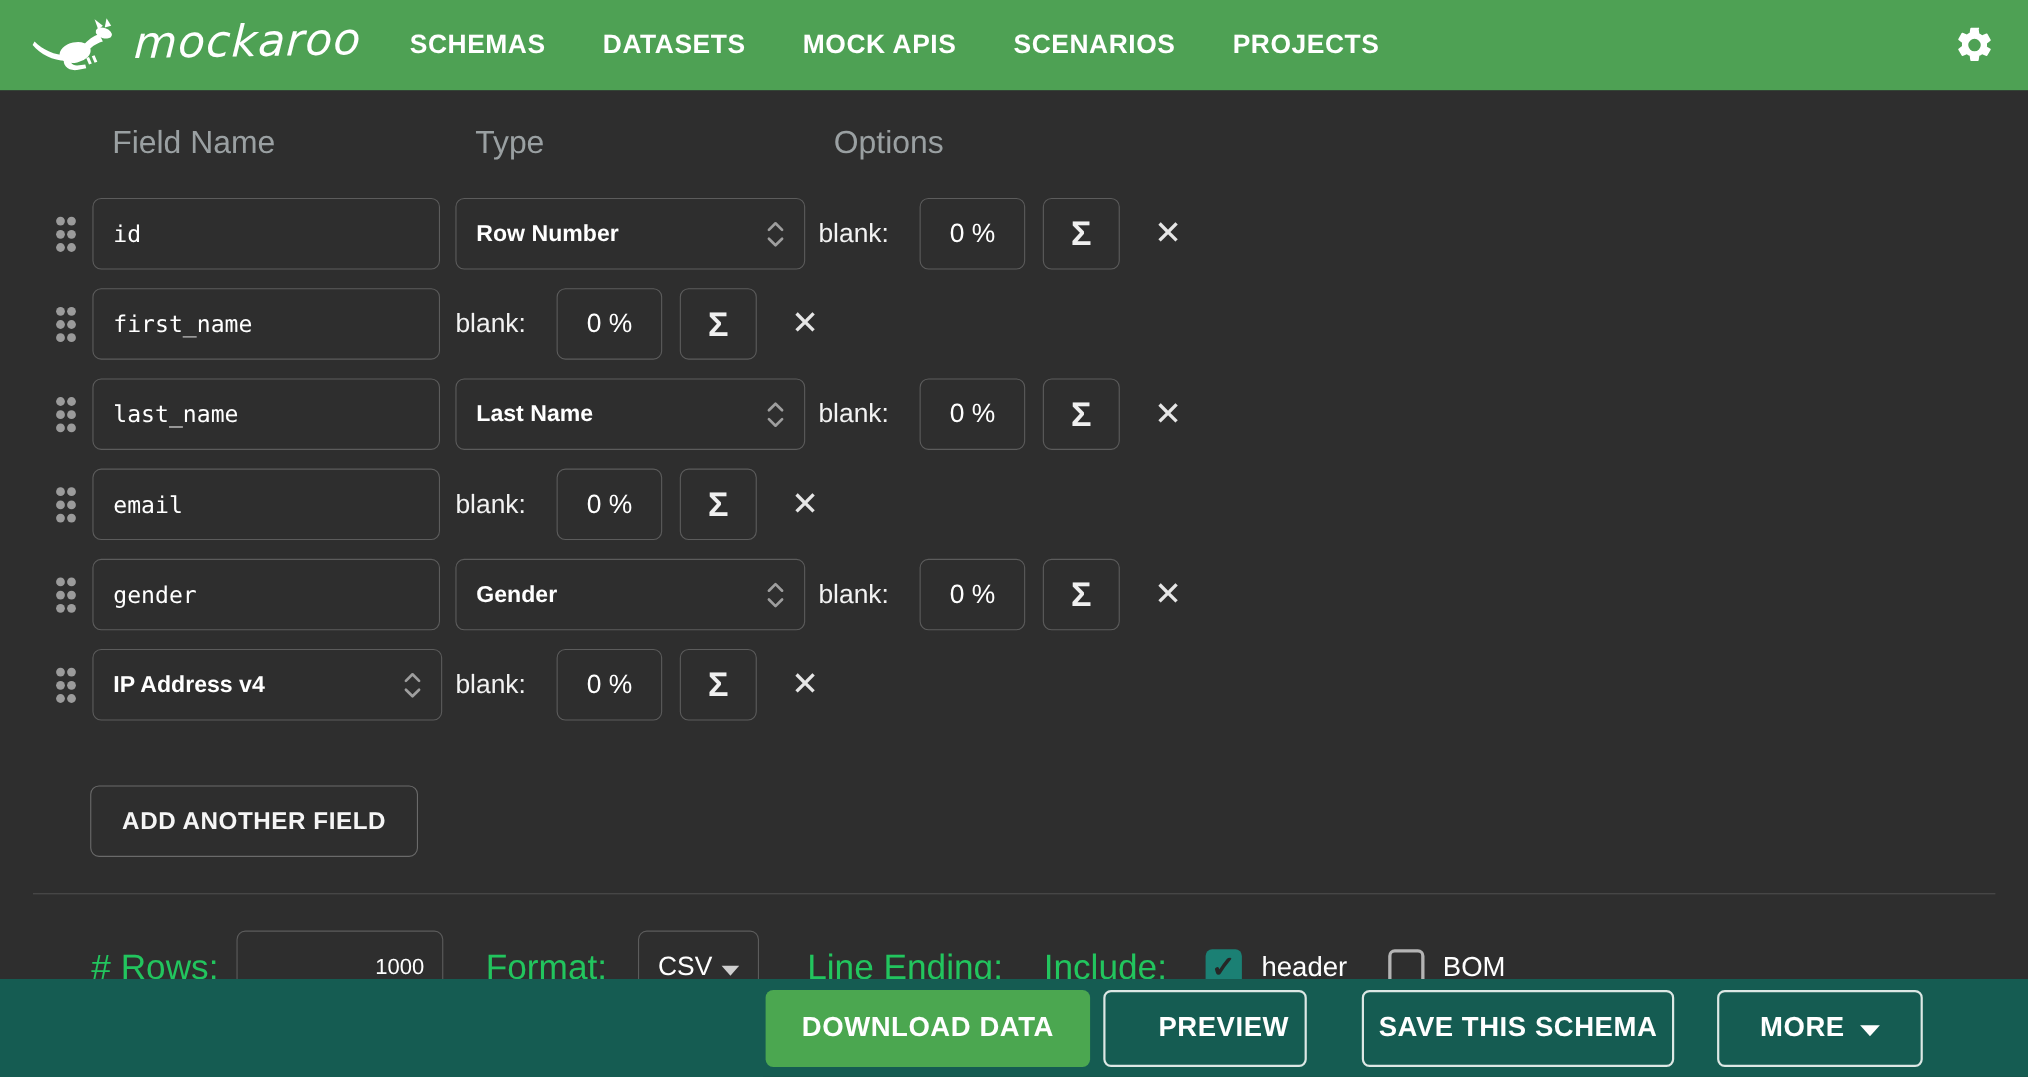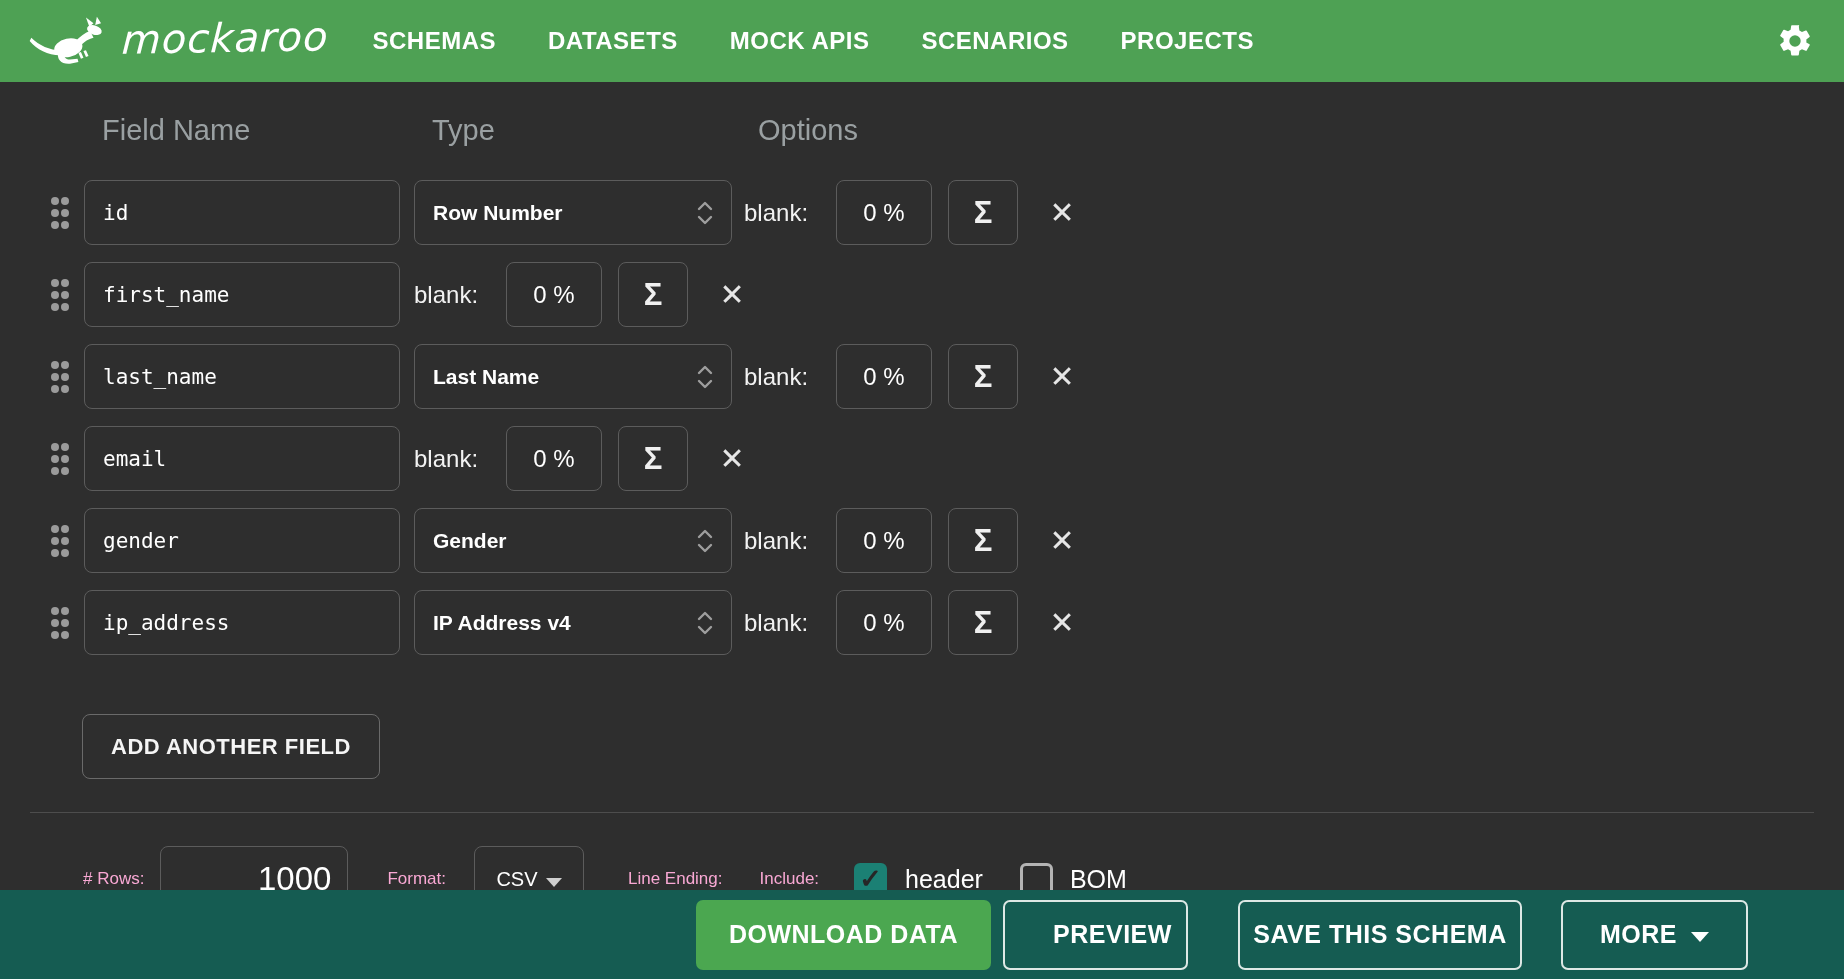--- a/index.html
+++ b/index.html
@@ -85,37 +85,37 @@
     margin:42px 0 0 36px; height:65px; padding:0 28px;
     background:transparent; border:1px solid #6a6a6a; border-radius:8px;
     color:#f5f5f5; font-weight:700; font-size:22px; letter-spacing:.5px;
     cursor:pointer; font-family:"Liberation Sans", sans-serif;
   }
 
   .divider { border:none; border-top:1px solid #4d4d4d; margin:33px 0 0 -16px; }
 
   
   .options-row { display:flex; align-items:center; height:66px; margin-top:33px; }
-  .opt-label { font-size:17px; color:#f9a8d4; white-space:nowrap; }
+  .opt-label { font-size:32px; color:#22c55e; white-space:nowrap; }
   .lbl-rows { margin-left:37px; }
   .rows-input {
     margin-left:16px; width:188px; height:66px;
     background:transparent; border:1px solid #5c5c5c; border-radius:8px;
-    color:#fff; font-size:33px; text-align:right; padding:0 16px; outline:none;
+    color:#fff; font-size:20px; text-align:right; padding:0 16px; outline:none;
     font-family:"Liberation Sans", sans-serif;
   }
   .lbl-format { margin-left:39px; }
   .opt-select {
     height:66px; border:1px solid #5c5c5c; border-radius:8px;
     display:flex; align-items:center; justify-content:center; gap:8px;
     cursor:pointer; color:#fff;
   }
   .sel-csv { margin-left:28px; width:110px; }
   .sel-unix { margin-left:20px; width:159px; }
-  .opt-select .opt-sel-label { font-size:20px; }
+  .opt-select .opt-sel-label { font-size:24px; }
   .caret-down {
     width:0; height:0; margin-top:6px;
     border-left:8px solid transparent; border-right:8px solid transparent;
     border-top:9px solid #cfcfcf;
   }
   .lbl-line { margin-left:44px; }
   .lbl-include { margin-left:37px; }
   .checkbox {
     width:33px; height:33px; border-radius:6px; cursor:pointer;
     display:flex; align-items:center; justify-content:center;
@@ -325,21 +325,20 @@
           <g fill="#9b9b9b">
             <circle cx="6" cy="6" r="4"></circle>
             <circle cx="16" cy="6" r="4"></circle>
             <circle cx="6" cy="18" r="4"></circle>
             <circle cx="16" cy="18" r="4"></circle>
             <circle cx="6" cy="30" r="4"></circle>
             <circle cx="16" cy="30" r="4"></circle>
           </g>
         </svg>
     </span>
-    <input class="f-name" value="ip_address" style="">
     <div class="f-select">
       <span class="sel-label">IP Address v4</span>
       <svg class="unfold" viewBox="0 0 20 28">
           <path d="M4 10 L10 4 L16 10" fill="none" stroke="#9e9e9e" stroke-width="2.4" stroke-linecap="round" stroke-linejoin="round"></path>
           <path d="M4 18 L10 24 L16 18" fill="none" stroke="#9e9e9e" stroke-width="2.4" stroke-linecap="round" stroke-linejoin="round"></path>
         </svg>
     </div>
     <span class="blank-label">blank:</span>
     <input class="pct-input" value="0 %" style="">
     <button class="sigma-btn"><span>Σ</span></button>

